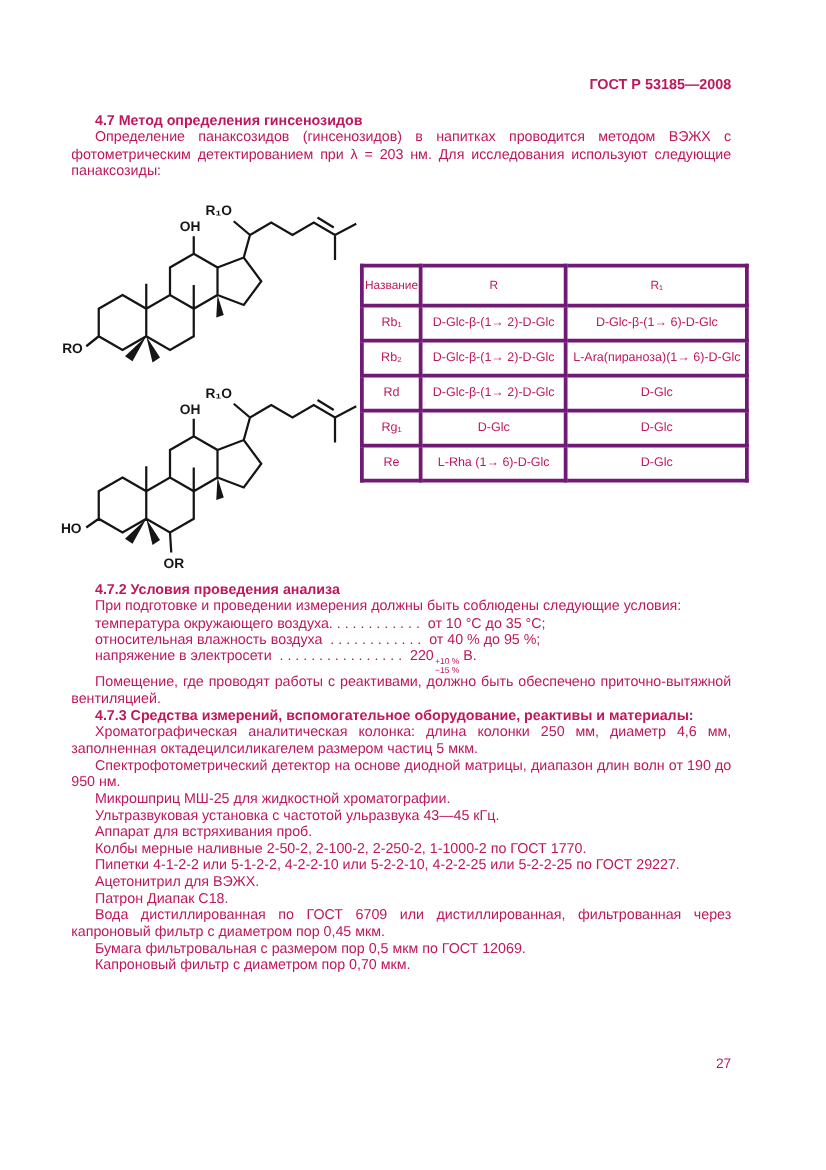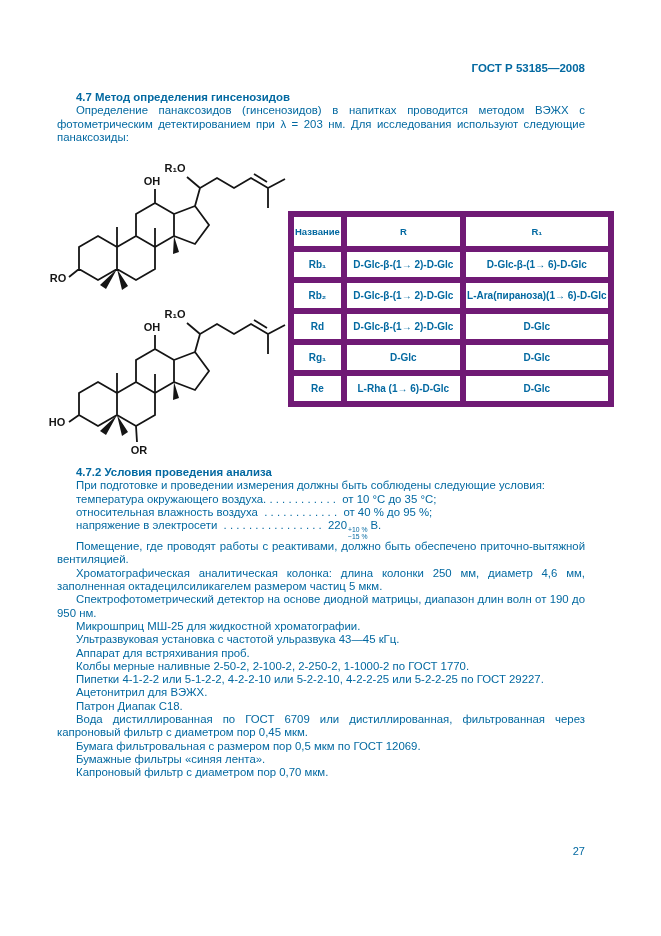--- a/index.html
+++ b/index.html
@@ -1,32 +1,32 @@
 <!DOCTYPE html>
 <html><head>
 <meta charset="utf-8">
 <style>
   html,body{margin:0;padding:0;background:#e8e8e8;}
   .page{position:relative;width:661px;height:936px;background:#ffffff;overflow:hidden;
-        font-family:"Liberation Sans","DejaVu Sans",sans-serif;color:#0369a1;}
+        font-family:"Liberation Sans","DejaVu Sans",sans-serif;color:#be185d;}
   .doc-header{position:absolute;top:62px;left:57px;width:528px;text-align:right;
         font-weight:bold;font-size:11.5px;}
   .block{position:absolute;left:57px;width:528px;font-size:11.4px;line-height:13.3px;}
   .h{font-weight:bold;padding-left:19px;}
   .p{text-align:justify;text-indent:19px;margin:0;hyphens:manual;}
   .cond{padding-left:19px;white-space:pre;}
   .vstack{display:inline-flex;flex-direction:column;font-size:6.8px;line-height:7px;
         margin:0 3px 0 1px;vertical-align:-3px;}
   .figure{position:absolute;left:0;top:147px;width:661px;height:316px;}
   .chem{position:absolute;}
   .chem1{left:42px;top:11px;}
   .chem2{left:42px;top:149px;}
   svg text{font-family:"Liberation Sans","DejaVu Sans",sans-serif;font-weight:bold;font-size:11px;fill:#151515;}
   .gtable{position:absolute;left:288px;top:64px;border-collapse:collapse;table-layout:fixed;}
-  .gtable th,.gtable td{border:6px solid #701a75;font-weight:bold;text-align:center;
+  .gtable th,.gtable td{border:3px solid #701a75;font-weight:normal;text-align:center;
         font-size:10px;padding:0 1px;white-space:nowrap;overflow:hidden;}
   .gtable th{font-size:9.5px;height:29px;}
   .gtable td{height:25px;}
   .col-name{width:42px;}
   .col-r{width:111px;}
   .col-r1{width:140px;}
   .pagenum{position:absolute;top:845px;left:57px;width:528px;text-align:right;font-size:11px;}
 </style>
 </head>
 <body>
@@ -120,30 +120,30 @@
     </table>
   </div>
 
   <div class="block" style="top:466px;">
     <div class="h">4.7.2 Условия проведения анализа</div>
     <p class="p">При подготовке и проведении измерения должны быть соблюдены следующие условия:</p>
     <div class="cond">температура окружающего воздуха. . . . . . . . . . . .  от 10 °С до 35 °С;</div>
     <div class="cond">относительная влажность воздуха  . . . . . . . . . . . .  от 40 % до 95 %;</div>
     <div class="cond"><span>напряжение в электросети  . . . . . . . . . . . . . . . .  220</span><span class="vstack"><span>+10 %</span><span>−15 %</span></span><span>В.</span></div>
     <p class="p">Помещение, где проводят работы с реактивами, должно быть обеспечено приточно-вытяжной вен­тиляцией.</p>
+    <div class="h">4.7.3 Средства измерений, вспомогательное оборудование, реактивы и материалы:</div>
     <p class="p">Хроматографическая аналитическая колонка: длина колонки 250 мм, диаметр 4,6 мм, заполненная октадецилсиликагелем размером частиц 5 мкм.</p>
     <p class="p">Спектрофотометрический детектор на основе диодной матрицы, диапазон длин волн от 190 до 950 нм.</p>
     <p class="p">Микрошприц МШ-25 для жидкостной хроматографии.</p>
     <p class="p">Ультразвуковая установка с частотой ульразвука 43—45 кГц.</p>
     <p class="p">Аппарат для встряхивания проб.</p>
     <p class="p">Колбы мерные наливные 2-50-2, 2-100-2, 2-250-2, 1-1000-2 по ГОСТ 1770.</p>
     <p class="p">Пипетки 4-1-2-2 или 5-1-2-2, 4-2-2-10 или 5-2-2-10, 4-2-2-25 или 5-2-2-25 по ГОСТ 29227.</p>
     <p class="p">Ацетонитрил для ВЭЖХ.</p>
     <p class="p">Патрон Диапак С18.</p>
     <p class="p">Вода дистиллированная по ГОСТ 6709 или дистиллированная, фильтрованная через капроновый фильтр с диаметром пор 0,45 мкм.</p>
     <p class="p">Бумага фильтровальная с размером пор 0,5 мкм по ГОСТ 12069.</p>
-    <p class="p">Бумажные фильтры «синяя лента».</p>
     <p class="p">Капроновый фильтр с диаметром пор 0,70 мкм.</p>
   </div>
 
   <div class="pagenum">27</div>
 
 </div>
 
 </body></html>

